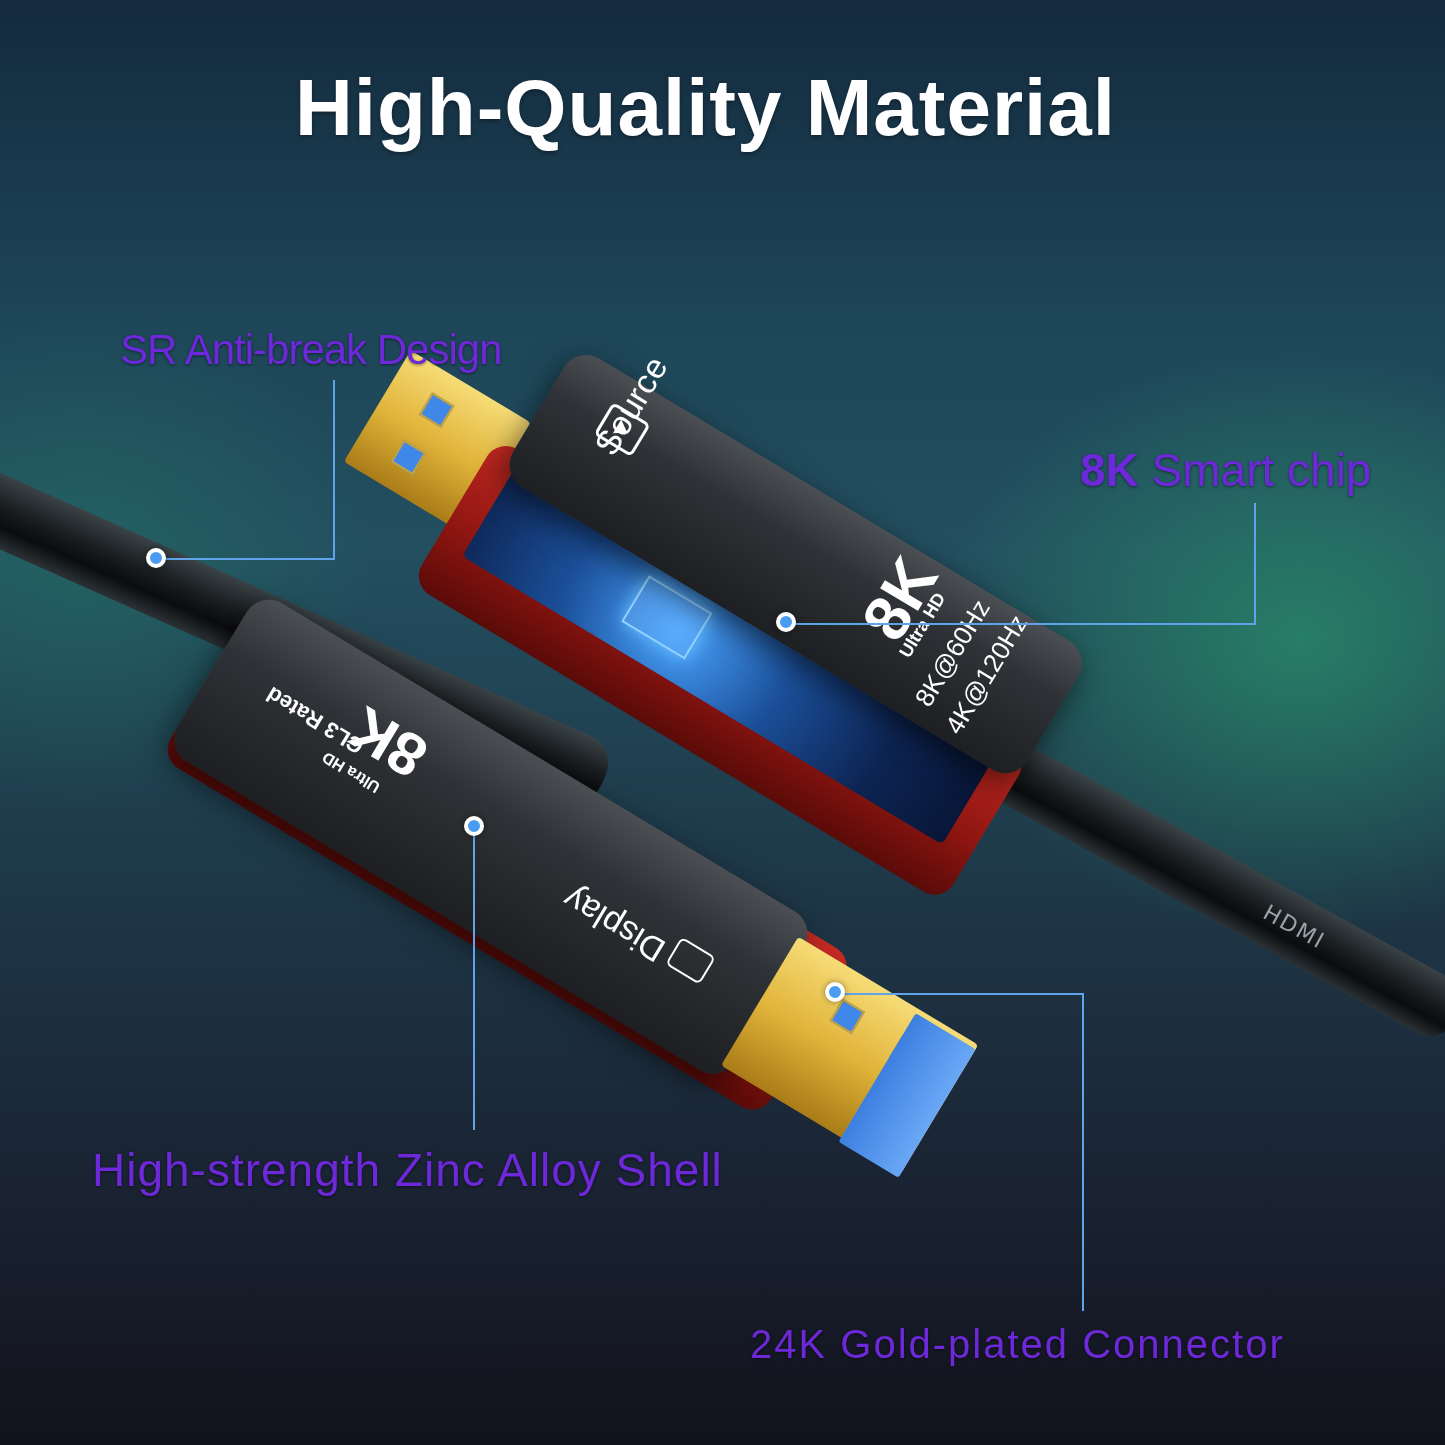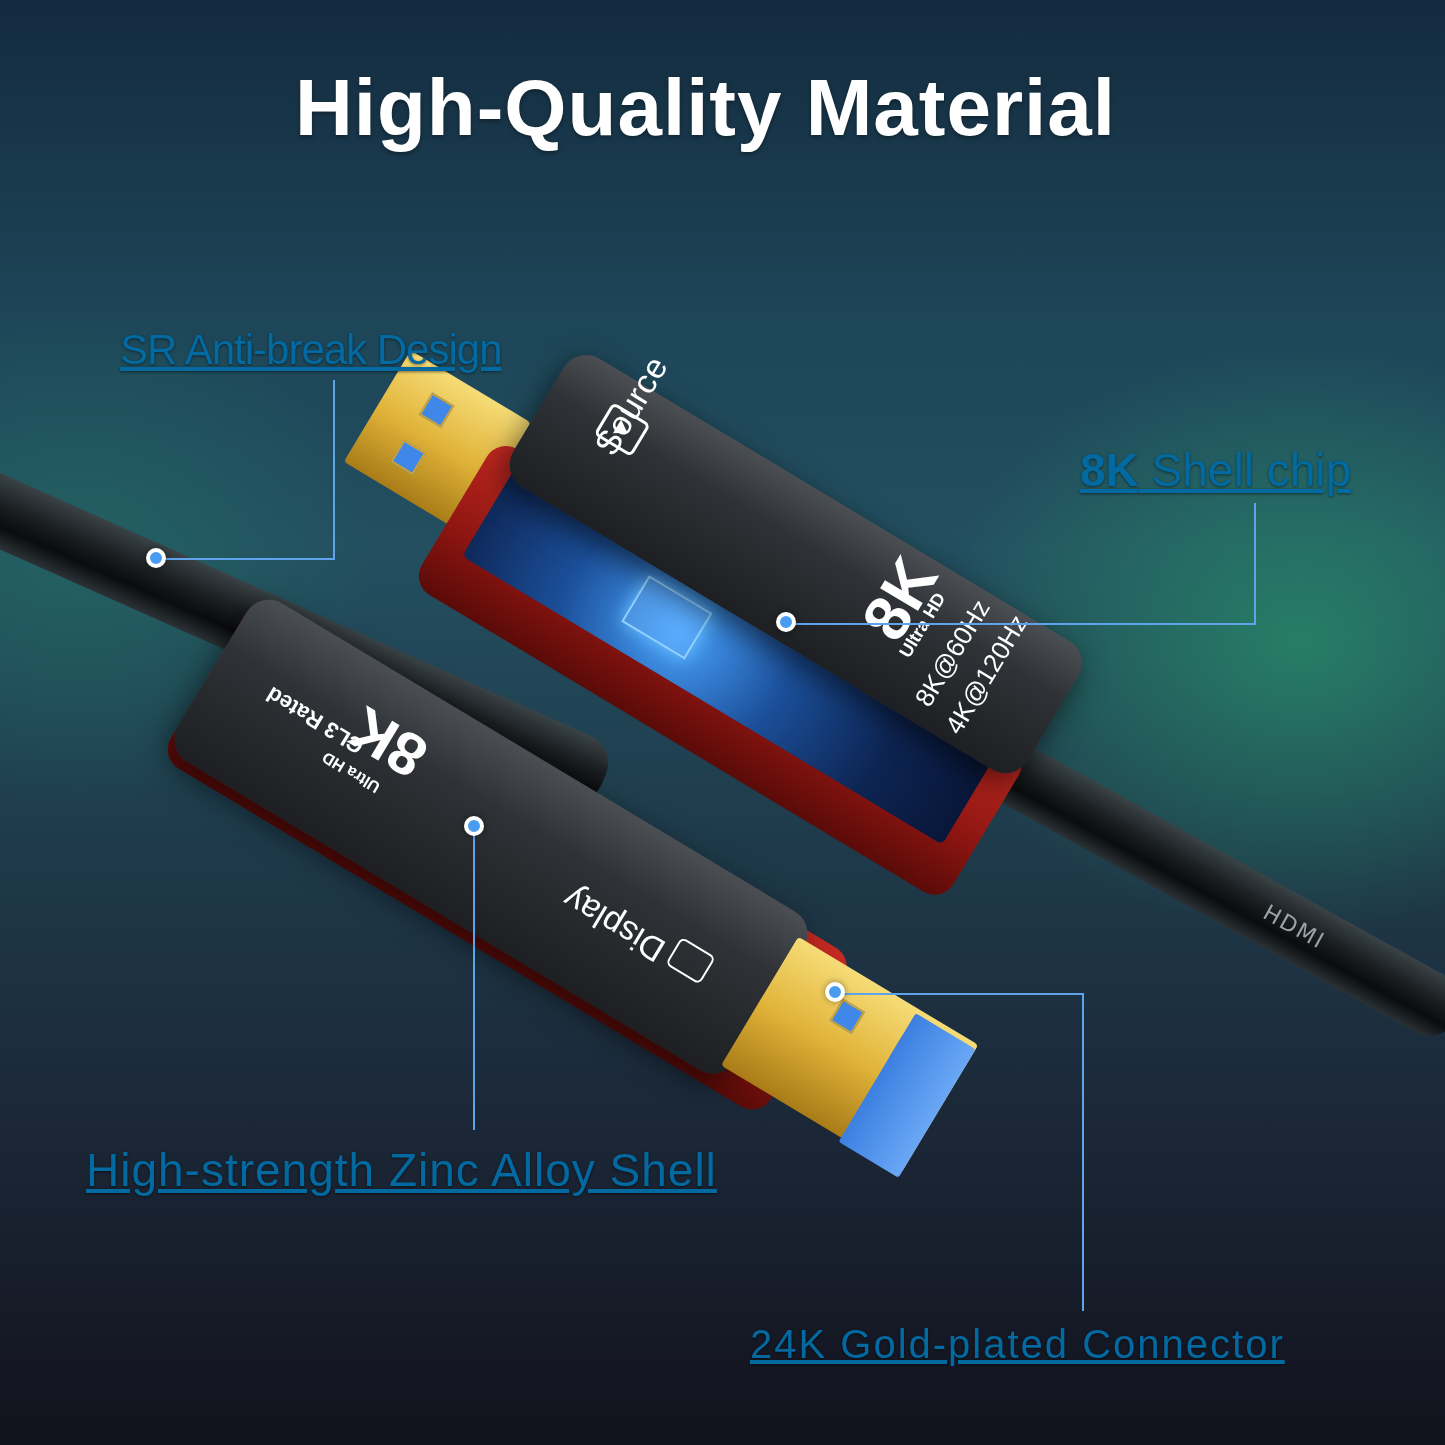--- a/index.html
+++ b/index.html
@@ -10,23 +10,22 @@
         radial-gradient(ellipse 520px 420px at 1300px 640px, rgba(40,135,105,0.85), rgba(40,135,105,0) 70%),
         radial-gradient(ellipse 420px 360px at 80px 560px, rgba(35,110,100,0.6), rgba(35,110,100,0) 70%),
         linear-gradient(180deg, #142a3e 0%, #1d4658 22%, #234f60 38%, #1f3e4e 55%, #1b2737 78%, #12121c 100%);
     }
     .title {
       position: absolute; left: 0; width: 1411px; top: 62px; text-align: center;
       color: #ffffff; font-weight: bold; font-size: 80px; letter-spacing: 1px;
       text-shadow: 0 2px 4px rgba(0,0,0,0.35);
     }
     .callout {
-      position: absolute; color: #0369a1; white-space: nowrap;
+      position: absolute; color: #6d28d9; white-space: nowrap;
       text-shadow: 0 1px 3px rgba(0,0,0,0.5);
-      text-decoration: underline;
     }
     .callout .strong { font-weight: bold; }
     .line { position: absolute; background: #5fa3ea; }
     .dot {
       position: absolute; width: 20px; height: 20px; border-radius: 50%;
       background: #4a9cf2; border: 4px solid #ffffff; box-sizing: border-box;
       box-shadow: 0 0 6px rgba(0,0,0,0.4);
     }
     .cable {
       position: absolute; border-radius: 30px;
@@ -121,26 +120,26 @@
   </div>
   <div class="blue-face" style="left:780px; top:25px; width:70px; height:150px;"></div>
 </div>
 
 <div class="callout" style="left:120px; top:326px; font-size:42px; letter-spacing:-1px;">SR Anti-break Design</div>
 <div class="line" style="left:333px; top:380px; width:2px; height:180px;"></div>
 <div class="line" style="left:160px; top:558px; width:175px; height:2px;"></div>
 <div class="dot" style="left:146px; top:548px;"></div>
 
 <div class="callout" style="left:1080px; top:443px; font-size:46px;">
-  <span class="strong">8K</span><span> Shell chip</span>
+  <span class="strong">8K</span><span> Smart chip</span>
 </div>
 <div class="line" style="left:1254px; top:503px; width:2px; height:122px;"></div>
 <div class="line" style="left:790px; top:623px; width:466px; height:2px;"></div>
 <div class="dot" style="left:776px; top:612px;"></div>
 
 <div class="line" style="left:473px; top:830px; width:2px; height:300px;"></div>
 <div class="dot" style="left:464px; top:816px;"></div>
-<div class="callout" style="left:86px; top:1143px; font-size:46px; letter-spacing:1px;">High-strength Zinc Alloy Shell</div>
+<div class="callout" style="left:92px; top:1143px; font-size:46px; letter-spacing:1px;">High-strength Zinc Alloy Shell</div>
 
 <div class="line" style="left:838px; top:993px; width:246px; height:2px;"></div>
 <div class="line" style="left:1082px; top:993px; width:2px; height:318px;"></div>
 <div class="dot" style="left:825px; top:982px;"></div>
 <div class="callout" style="left:750px; top:1322px; font-size:40px; letter-spacing:2px;">24K Gold-plated Connector</div>
 
 </body></html>

